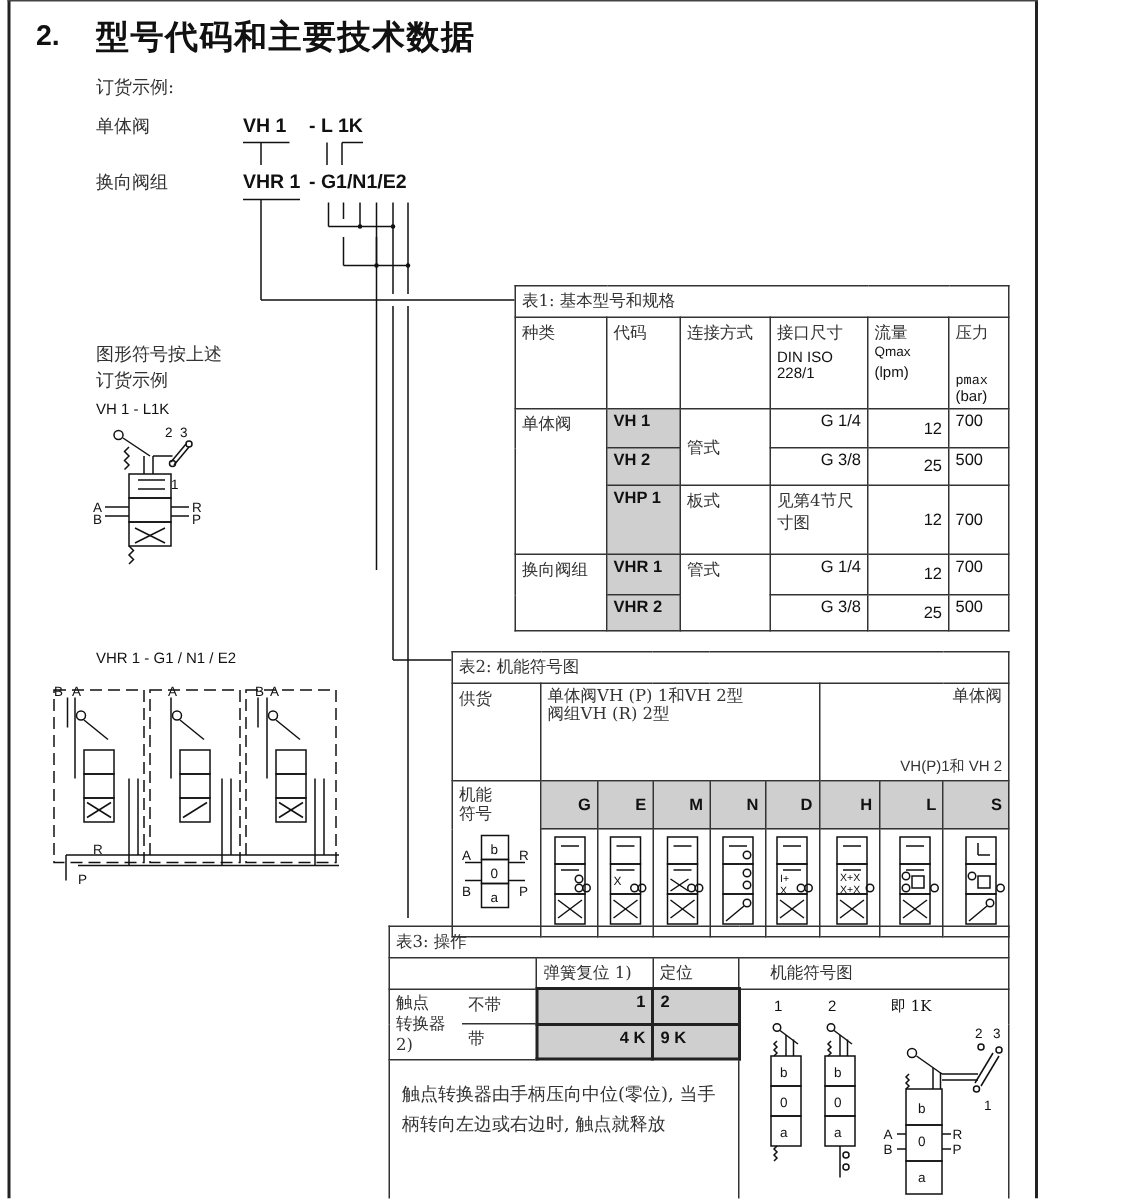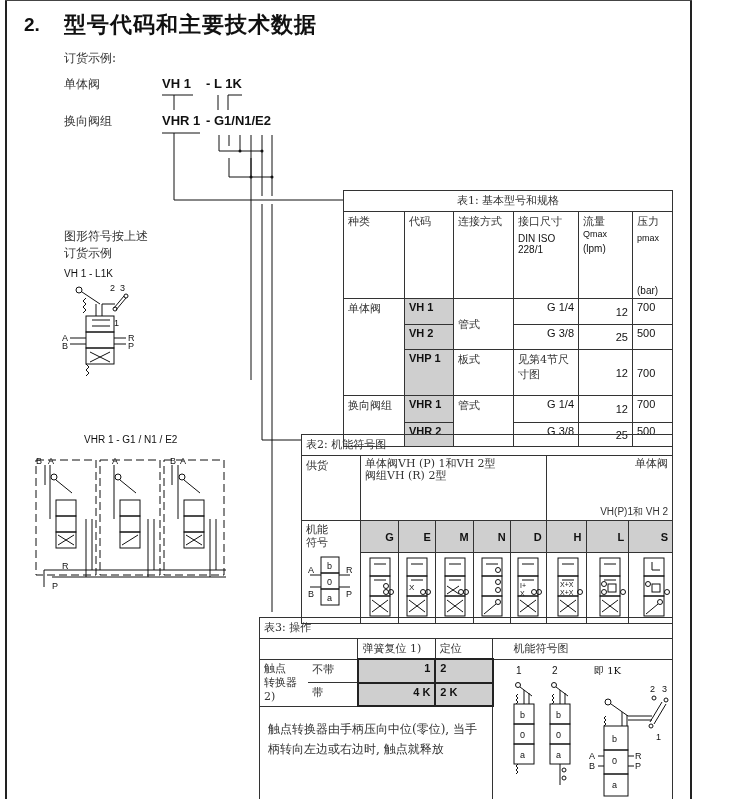--- a/index.html
+++ b/index.html
@@ -111,21 +111,21 @@
     <text x="50" y="9">2</text>
     <text x="60" y="9">3</text>
     <text x="54" y="44">1</text>
     <text x="2" y="59">A</text>
       <text x="2" y="67">B</text>
     <text x="68" y="59">R</text>
       <text x="68" y="67">P</text>
   </g>
 </svg>
 
-<div class="abs" style="left:64px;top:434px;font-size:10px;margin-left:20px;">VHR 1 - G1 / N1 / E2</div>
+<div class="abs" style="left:64px;top:434px;font-size:10px;">VHR 1 - G1 / N1 / E2</div>
 <svg class="abs" style="left:30px;top:455px;" width="220" height="145">
   <g stroke="#111" stroke-width="1" fill="none">
     <rect x="6" y="5" width="60" height="115" stroke-dasharray="8 4"></rect>
     <rect x="70" y="5" width="60" height="115" stroke-dasharray="8 4"></rect>
     <rect x="134" y="5" width="60" height="115" stroke-dasharray="8 4"></rect>
     <rect x="26" y="45" width="20" height="16"></rect>
       <rect x="26" y="61" width="20" height="16"></rect>
       <rect x="26" y="77" width="20" height="16"></rect>
     <rect x="90" y="45" width="20" height="16"></rect>
       <rect x="90" y="61" width="20" height="16"></rect>
@@ -174,40 +174,40 @@
 <table class="t" style="left:343px;top:190px;width:330px;">
   <colgroup>
       <col style="width:61px">
       <col style="width:49px">
       <col style="width:60px">
       <col style="width:65px">
       <col style="width:54px">
       <col style="width:40px">
     </colgroup>
   <tbody>
-      <tr style="height:21px;text-align:center;">
+      <tr style="height:21px;">
         <td colspan="6" class="tt">表1: 基本型号和规格</td>
       </tr>
   <tr style="height:59px;">
     <td class="tt">种类</td>
     <td class="tt">代码</td>
     <td class="tt">连接方式</td>
     <td>
           <div class="tt">接口尺寸</div>
           <div class="small" style="font-size:10px;margin-top:4px;">DIN ISO 228/1</div>
         </td>
     <td>
           <div class="tt">流量</div>
           <div class="small">Qmax</div>
           <div class="small" style="font-size:10px;margin-top:4px;">(lpm)</div>
         </td>
     <td>
           <div class="tt">压力</div>
-          <div class="small" style="margin-top:4px;">pmax</div>
-          <div class="small" style="font-size:10px;margin-top:42px;">(bar)</div>
+          <div class="small" style="margin-top:20px;font-family:Liberation Mono, monospace;">pmax</div>
+          <div class="small" style="font-size:10px;">(bar)</div>
         </td>
   </tr>
   <tr style="height:26px;">
     <td rowspan="3" class="tt">单体阀</td>
     <td class="gray">VH 1</td>
     <td rowspan="2" class="tt" style="vertical-align:middle;">管式</td>
     <td class="ctr">G 1/4</td>
     <td class="ctr" style="vertical-align:middle;">12</td>
     <td class="rgt">700</td>
   </tr>
@@ -512,19 +512,19 @@
           <text x="156" y="32">2</text>
               <text x="168" y="32">3</text>
           <text x="162" y="80">1</text>
         </g>
       </svg>
     </td>
   </tr>
   <tr style="height:19px;">
     <td class="tt" style="border-left:none;">带</td>
     <td class="gray ctr thick">4 K</td>
-    <td class="gray rgt thick">2 K</td>
+    <td class="gray rgt thick">9 K</td>
   </tr>
   <tr style="height:104px;">
     <td colspan="4" class="tt" style="font-size:12px;line-height:20px;padding-top:12px;padding-left:8px;">触点转换器由手柄压向中位(零位), 当手柄转向左边或右边时, 触点就释放</td>
   </tr>
 </tbody>
   </table>
 
 </body></html>

